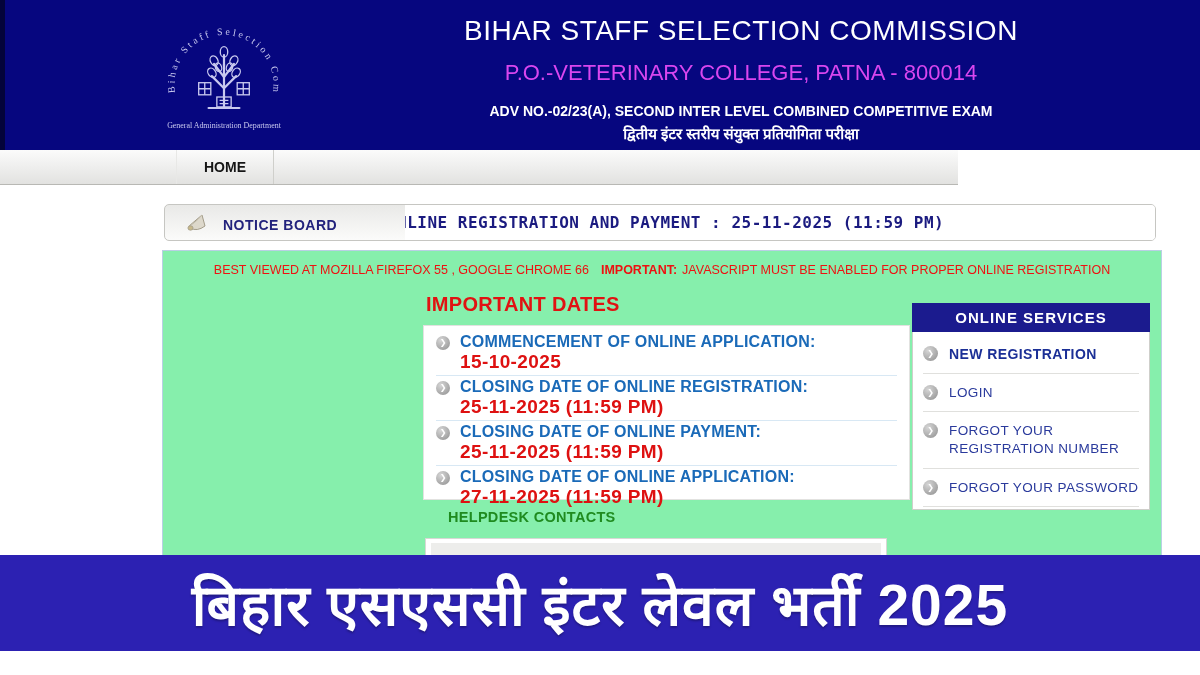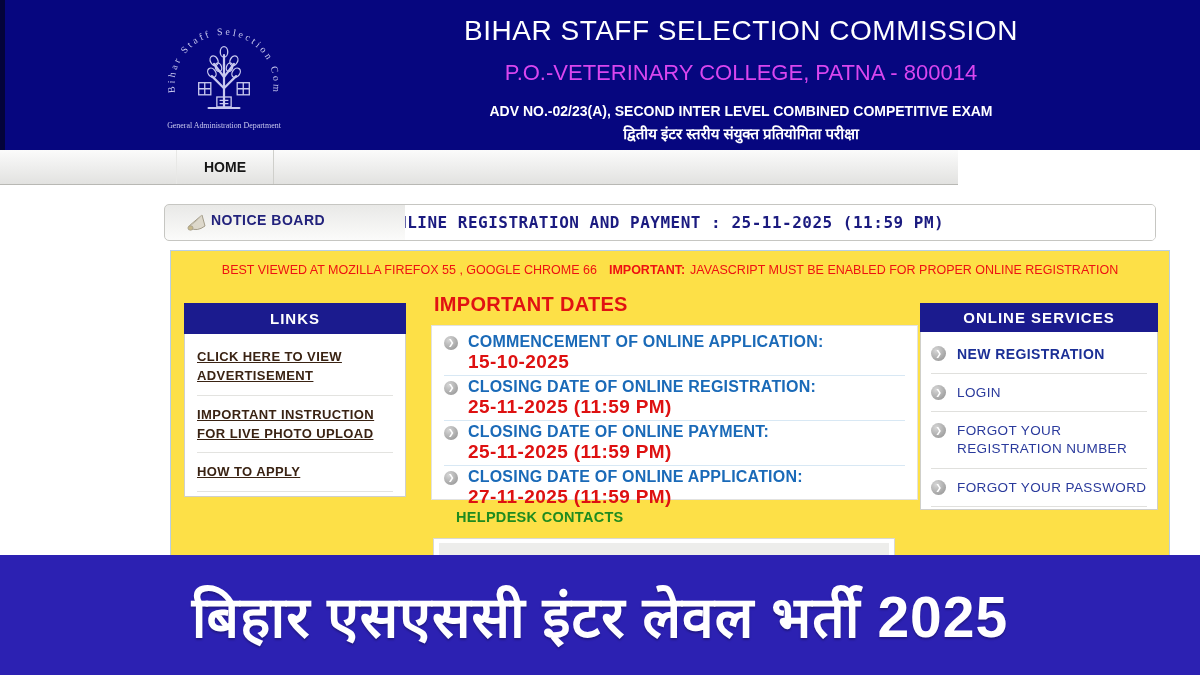--- a/index.html
+++ b/index.html
@@ -21,30 +21,30 @@
   .menubar { position:absolute; top:150px; left:0; width:958px; height:35px;
              background:linear-gradient(#fbfbfb,#e2e2e0); border-bottom:1px solid #b8b8b4; }
   .menu-home { display:inline-block; margin-left:176px; padding:0 27px; line-height:34px;
                font-size:14px; font-weight:bold; color:#161616; cursor:pointer;
                border-right:1px solid #cfcfcb; border-left:1px solid #e8e8e6; }
 
   
   .noticebar { position:absolute; top:204px; left:164px; width:992px; height:37px;
                border:1px solid #c6c6c2; border-radius:5px;
                background:linear-gradient(#e9e9e7,#fbfbfa); display:flex; align-items:center; }
-  .notice-label { display:flex; align-items:flex-start; gap:0; width:240px; padding-left:20px; flex:none; }
+  .notice-label { display:flex; align-items:flex-end; gap:12px; width:240px; padding-left:20px; flex:none; }
   .notice-label-text { font-size:14px; font-weight:bold; color:#22227c; letter-spacing:0.5px; }
   .notice-marquee { flex:1; height:35px; background:#ffffff; border-radius:0 4px 4px 0;
                     overflow:hidden; display:flex; align-items:center; }
   .notice-marquee span { font-family:"DejaVu Sans Mono", monospace; font-weight:bold;
                          font-size:16px; color:#1b1b80; white-space:nowrap; margin-left:-8px; letter-spacing:0.5px; }
 
   
-  .content { position:absolute; top:250px; left:170px; width:1000px; height:325px;
-             background:#fde047; border:1px solid #b9cfe4; z-index:1; }
+  .content { position:absolute; top:250px; left:162px; width:1000px; height:325px;
+             background:#86efac; border:1px solid #b9cfe4; z-index:1; }
   .alert-line { position:absolute; top:12px; left:0; width:100%; text-align:center;
                 font-size:12.5px; color:#ee1111; }
   .alert-line .imp { font-weight:bold; margin-left:12px; }
   .alert-line .after { margin-left:5px; }
 
   .panel-header { height:31px; background:#1b1b8e; color:#ffffff; font-size:15px; font-weight:bold;
                   display:flex; align-items:center; justify-content:center; letter-spacing:1px; }
   .panel-body { background:#ffffff; border:1px solid #cfcfcb; border-top:none; }
 
   
@@ -78,21 +78,21 @@
   .service-item.first .service-label { font-weight:bold; font-size:14px; color:#1b2f96; }
 
   
   .helpdesk-title { position:absolute; left:263px; top:258px; font-size:14.5px; font-weight:bold;
                     color:#1f8b1f; letter-spacing:0.3px;margin-left:22px; }
   .helpdesk-table { position:absolute; left:262px; top:287px; width:462px; height:36px;
                     background:#ffffff; border:1px solid #d8d8d5; }
   .helpdesk-table .thead { height:13px; margin:4px 5px 0; background:#ededeb; }
 
   
-  .banner { position:absolute; top:555px; left:0; width:1200px; height:120px; background:#2c21b2; z-index:5;
+  .banner { position:absolute; top:555px; left:0; width:1200px; height:96px; background:#2c21b2; z-index:5;
             display:flex; align-items:center; justify-content:center;text-align:center; }
   .banner-text { color:#ffffff; font-weight:bold; font-size:57px; letter-spacing:1px;
                  font-family:"Liberation Sans","DejaVu Sans",sans-serif;
                  text-shadow:0 2px 2px rgba(0,0,0,0.25); white-space:nowrap; }
 
   .emblem text { fill:#c9c9ef; font-family:"Liberation Serif", serif; }
   .emblem .line { stroke:#c9c9ef; stroke-width:2; fill:none; stroke-linecap:round; }
   .emblem .thin { stroke:#c9c9ef; stroke-width:1.2; fill:none; }
 </style>
 </head>
@@ -162,28 +162,20 @@
       <span>NLINE REGISTRATION AND PAYMENT : 25-11-2025 (11:59 PM)</span>
     </div>
   </div>
 
   <div class="content">
 
     <div class="alert-line">
       <span>BEST VIEWED AT MOZILLA FIREFOX 55 , GOOGLE CHROME 66</span><span class="imp">IMPORTANT:</span><span class="after">JAVASCRIPT MUST BE ENABLED FOR PROPER ONLINE REGISTRATION</span>
     </div>
 
-    <div class="links-box">
-      <div class="panel-header">LINKS</div>
-      <div class="panel-body">
-        <a class="link-item">CLICK HERE TO VIEW ADVERTISEMENT</a>
-        <a class="link-item">IMPORTANT INSTRUCTION FOR LIVE PHOTO UPLOAD</a>
-        <a class="link-item">HOW TO APPLY</a>
-      </div>
-    </div>
 
     <div class="dates-title">IMPORTANT DATES</div>
     <div class="dates-box">
 
       <div class="date-item">
         <span class="bullet">❯</span>
         <div>
           <div class="date-label">COMMENCEMENT OF ONLINE APPLICATION:</div>
           <div class="date-value">15-10-2025</div>
         </div>

